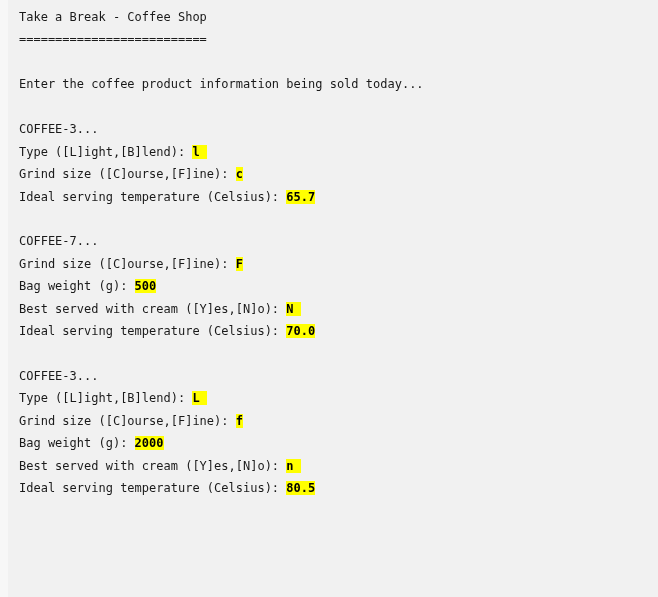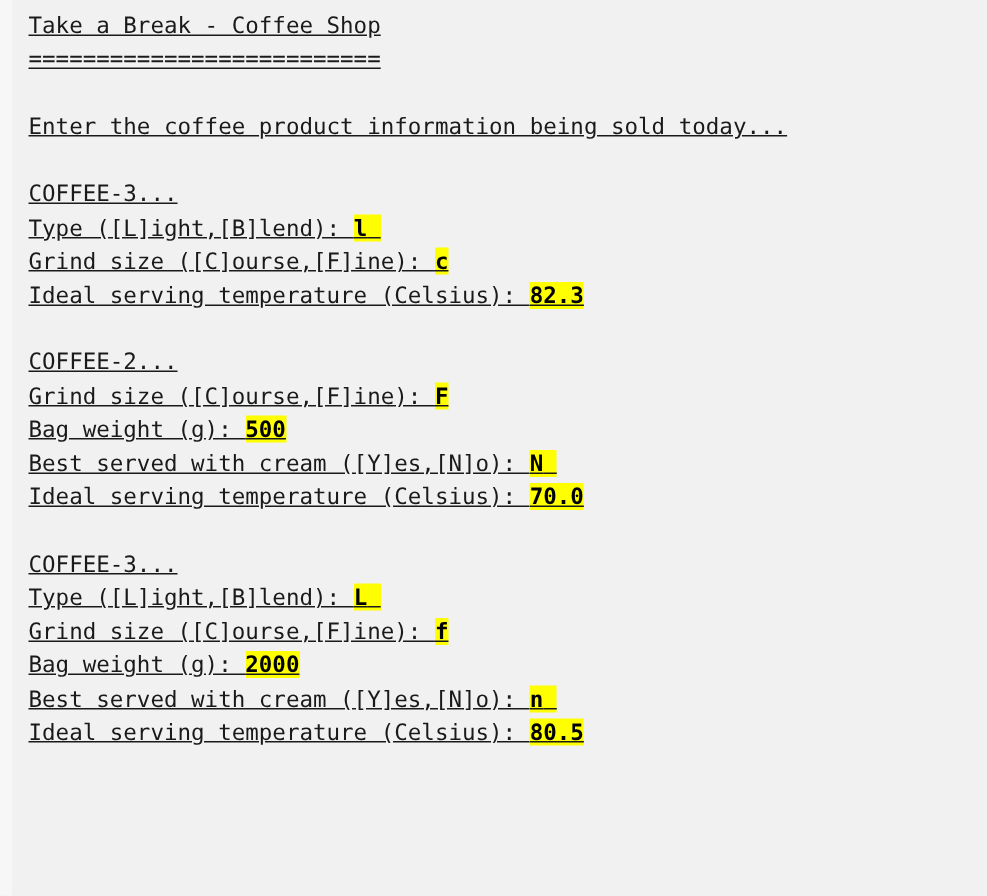--- a/index.html
+++ b/index.html
@@ -33,27 +33,26 @@
   #console {
     position: absolute;
     left: 0;
     top: 0;
     width: 658px;
     padding: 6px 0 0 19px;
     box-sizing: border-box;
   }
   .line {
     font-family: "DejaVu Sans Mono", "Liberation Mono", monospace;
-    font-size: 15px;
+    font-size: 12px;
     line-height: 22.45px;
     height: 22.45px;
     color: #1a1a1a;
     white-space: pre;
     letter-spacing: 0px;
-    text-decoration: underline;
   }
   .line.blank {
     color: transparent;
   }
   .rule {
     letter-spacing: 0px;
   }
   .val {
     background: #ffff00;
     font-weight: bold;
@@ -74,24 +73,24 @@
 
     <div class="line">Take a Break - Coffee Shop</div>
     <div class="line rule">==========================</div>
     <div class="line blank"> </div>
     <div class="line">Enter the coffee product information being sold today...</div>
     <div class="line blank"> </div>
 
     <div class="line">COFFEE-3...</div>
     <div class="line"><span>Type ([L]ight,[B]lend): </span><span class="val pad">l</span></div>
     <div class="line"><span>Grind size ([C]ourse,[F]ine): </span><span class="val">c</span></div>
-    <div class="line"><span>Ideal serving temperature (Celsius): </span><span class="val">82.3</span></div>
+    <div class="line"><span>Ideal serving temperature (Celsius): </span><span class="val">65.7</span></div>
     <div class="line blank"> </div>
 
-    <div class="line">COFFEE-2...</div>
+    <div class="line">COFFEE-7...</div>
     <div class="line"><span>Grind size ([C]ourse,[F]ine): </span><span class="val">F</span></div>
     <div class="line"><span>Bag weight (g): </span><span class="val">500</span></div>
     <div class="line"><span>Best served with cream ([Y]es,[N]o): </span><span class="val pad">N</span></div>
     <div class="line"><span>Ideal serving temperature (Celsius): </span><span class="val">70.0</span></div>
     <div class="line blank"> </div>
 
     <div class="line">COFFEE-3...</div>
     <div class="line"><span>Type ([L]ight,[B]lend): </span><span class="val pad">L</span></div>
     <div class="line"><span>Grind size ([C]ourse,[F]ine): </span><span class="val">f</span></div>
     <div class="line"><span>Bag weight (g): </span><span class="val">2000</span></div>

